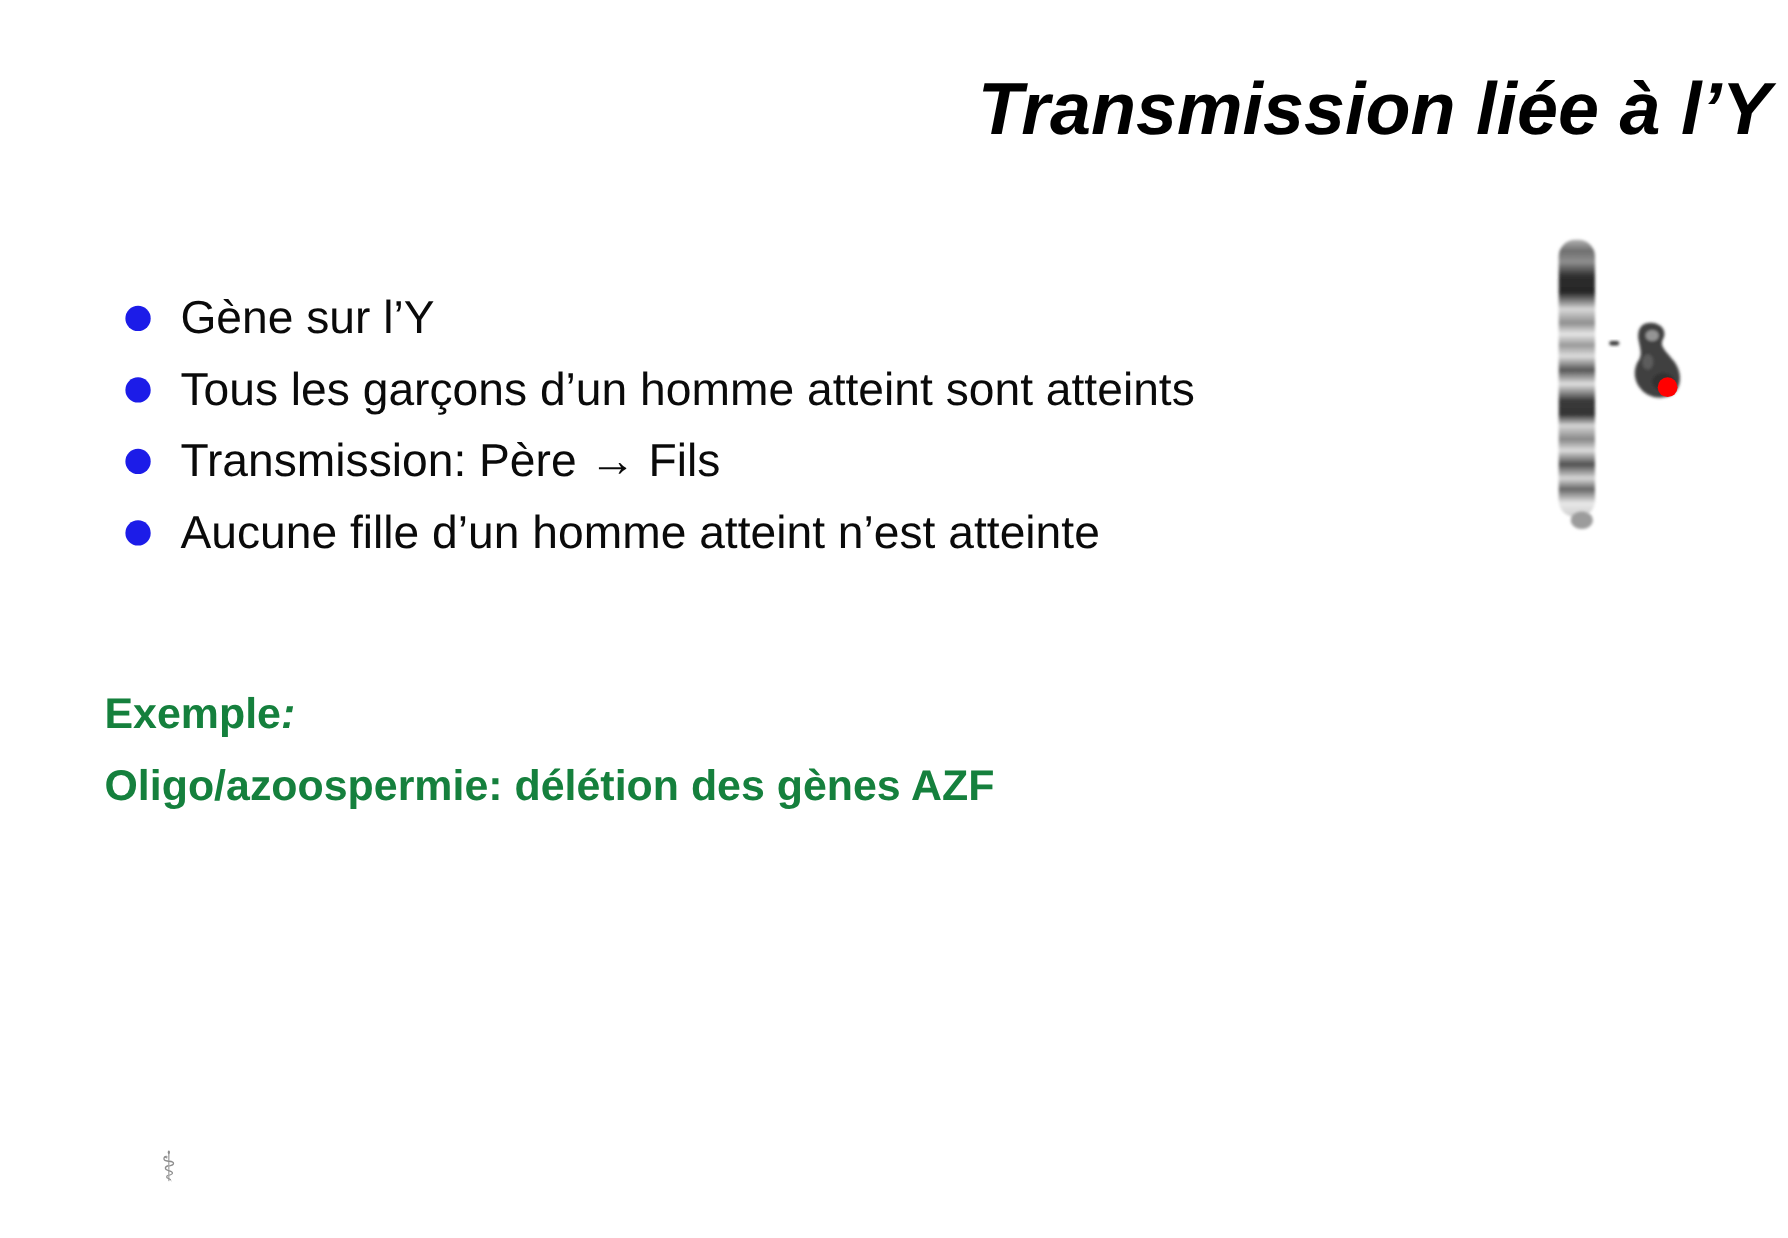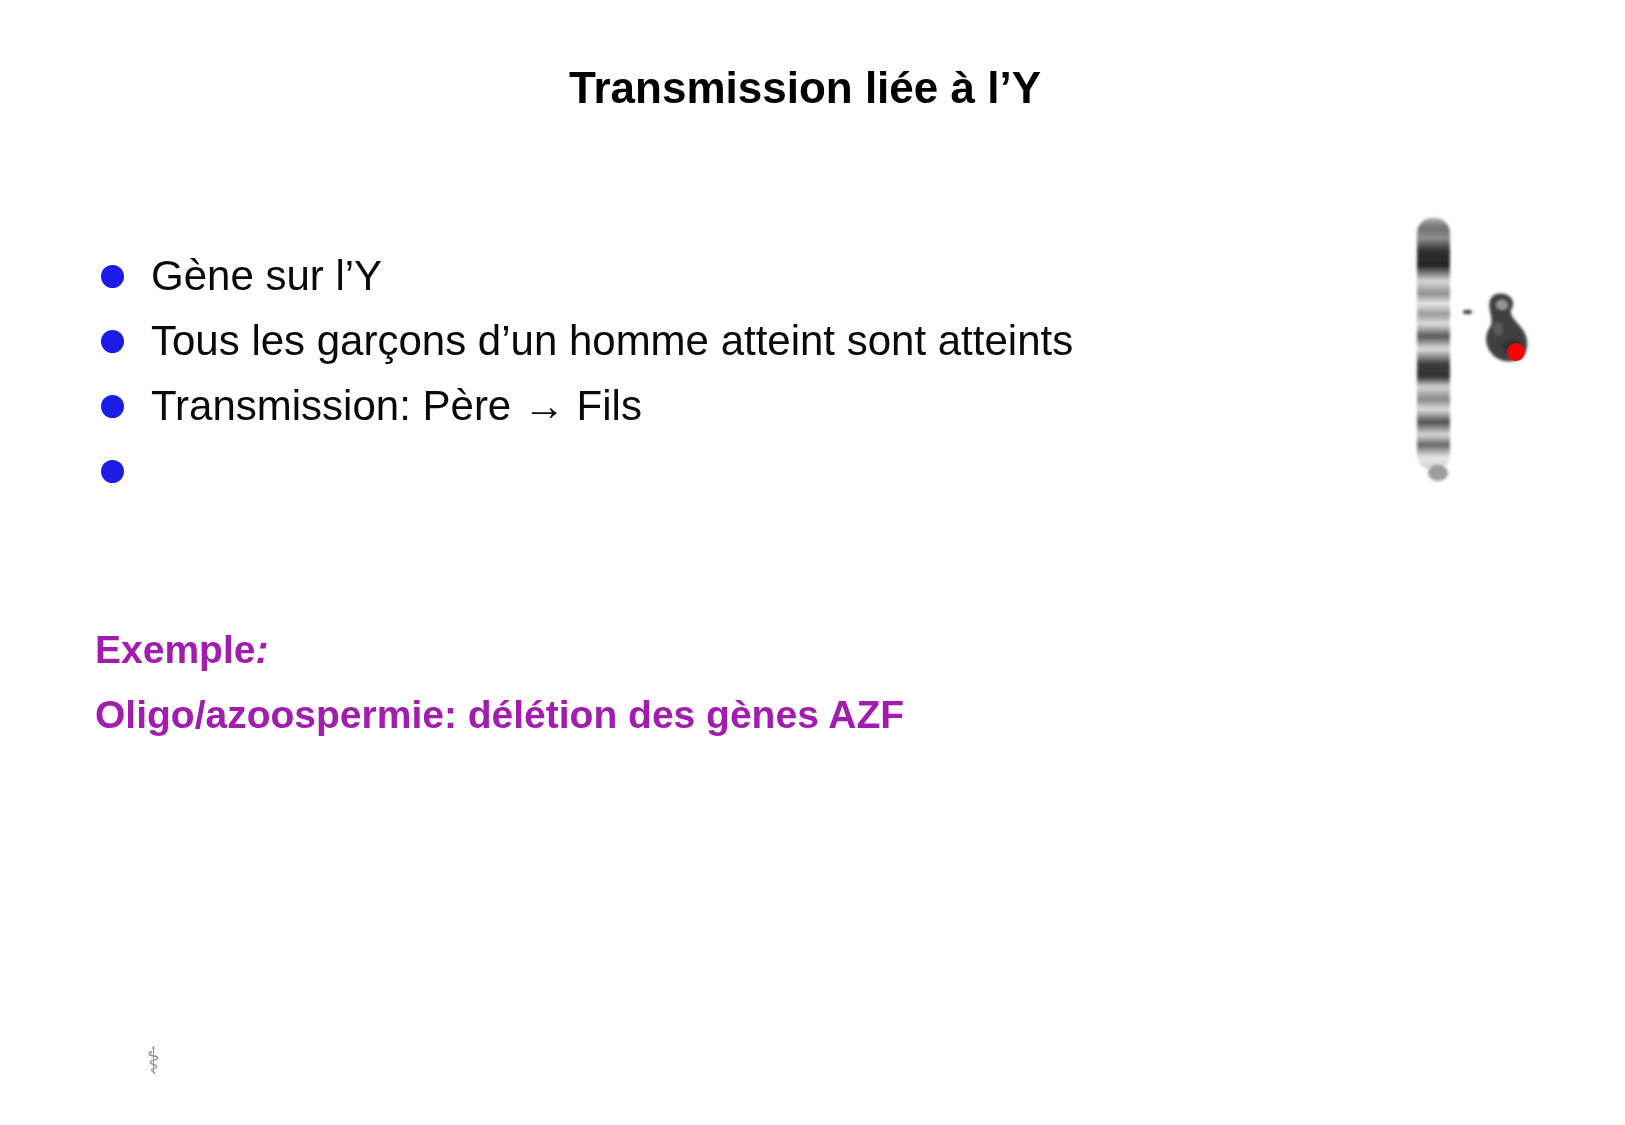--- a/index.html
+++ b/index.html
@@ -12,31 +12,32 @@
   .slide{
     position:relative;
     width:1625px;height:1125px;
     background:#ffffff;
   }
   .slide-title{
     position:absolute;
     left:0;top:66px;
     width:1610px;
     margin:0;
-    text-align:center;
-    font-size:44px;
+    text-align:right;
+    font-size:67px;
     font-weight:700;
     color:#000000;
     letter-spacing:0px;
     line-height:1.0;
+    font-style:italic;
   }
   .bullet-list{
     position:absolute;
     left:98px;top:252px;
-    margin:3px;padding:0;
+    margin:16px;padding:0;
     list-style:none;
   }
   .bullet-item{
     display:flex;
     align-items:center;
     height:42px;
     margin:0 0 23px 0;
   }
   .bullet-dot{
     flex:0 0 auto;
@@ -51,21 +52,21 @@
     line-height:1.0;
   }
   .example-block{
     position:absolute;
     left:95px;top:630px;
   }
   .example-block p{
     margin:0;
     font-size:39px;
     font-weight:700;
-    color:#a21caf;
+    color:#15803d;
     line-height:1.0;
     white-space:nowrap;
   }
   .example-line1{margin-top:26px !important;}
   .note-line{margin-top:86px !important;}
   .italic-colon{font-style:italic;}
   .chromo-figure{
     position:absolute;
     left:1400px;top:210px;
     width:150px;height:290px;
@@ -96,20 +97,21 @@
     <li class="bullet-item">
       <span class="bullet-dot" style="background-color: rgb(28, 28, 232);"></span>
       <span class="bullet-text">Tous les garçons d’un homme atteint sont atteints</span>
     </li>
     <li class="bullet-item">
       <span class="bullet-dot" style="background-color: rgb(28, 28, 232);"></span>
       <span class="bullet-text">Transmission: Père → Fils</span>
     </li>
     <li class="bullet-item">
       <span class="bullet-dot" style="background-color: rgb(28, 28, 232);"></span>
+      <span class="bullet-text">Aucune fille d’un homme atteint n’est atteinte</span>
     </li>
   </ul>
 
   <div class="example-block">
     <p class="example-label"><span>Exemple</span><span class="italic-colon">:</span></p>
     <p class="example-line1">Oligo/azoospermie: délétion des gènes AZF</p>
   </div>
 
   <svg class="chromo-figure" viewBox="0 0 150 290" xmlns="http://www.w3.org/2000/svg">
     <defs>

